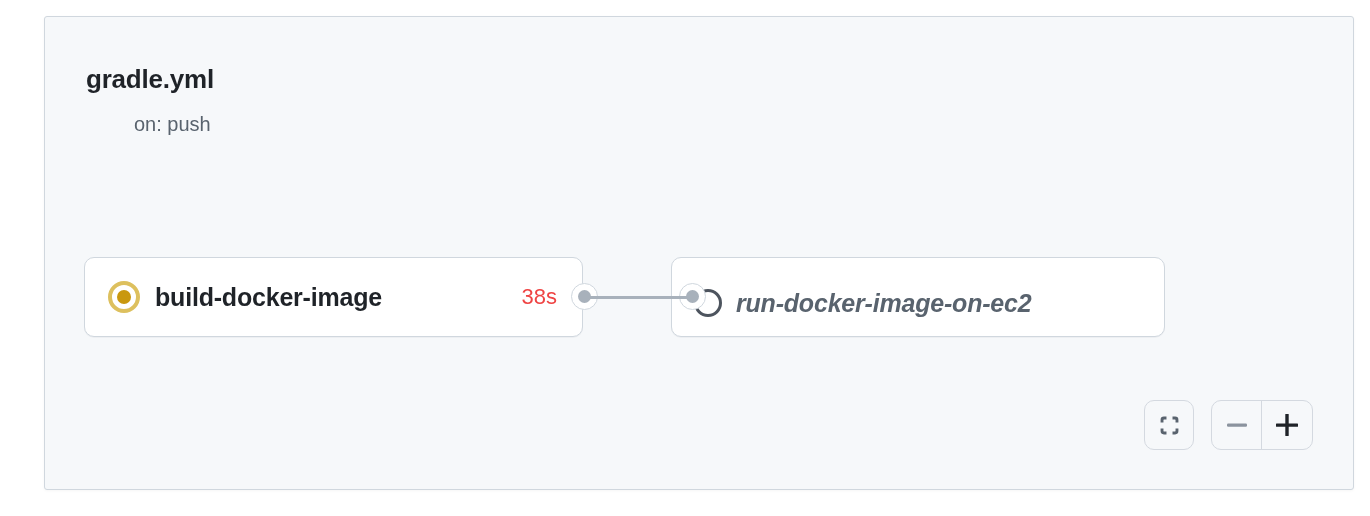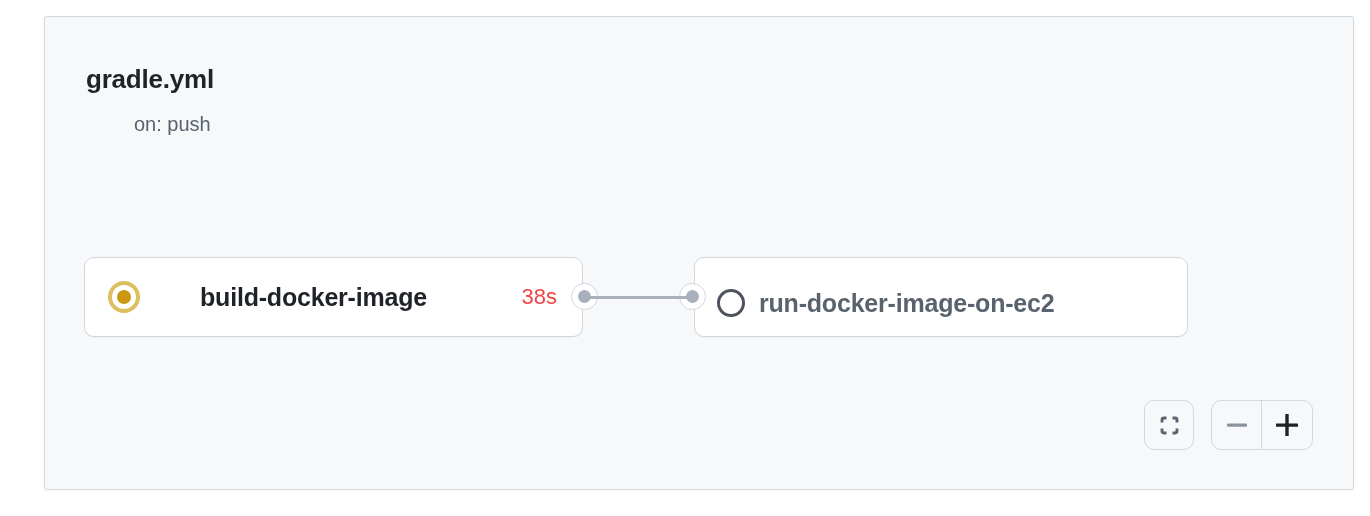--- a/index.html
+++ b/index.html
@@ -30,22 +30,22 @@
   }
   .node {
     position: absolute; top: 240px; height: 80px;
     background: #ffffff;
     border: 1px solid #d0d7de;
     border-radius: 10px;
     display: flex; align-items: center;
     box-shadow: 0 1px 0 rgba(31,35,40,0.04);
     cursor: pointer;
   }
-  .node-1 { left: 39px;  width: 499px; padding: 0 25px 0 23px; gap: 45px; }
-  .node-2 { left: 649px; width: 494px; padding: 12px 20px 0 22px; }
+  .node-1 { left: 39px;  width: 499px; padding: 0 25px 0 23px; }
+  .node-2 { left: 626px; width: 494px; padding: 12px 20px 0 22px; font-style: italic; }
   .status-in-progress {
     flex: none; width: 32px; height: 32px;
     border: 4px solid #ddc05e; border-radius: 50%;
     display: flex; align-items: center; justify-content: center;
   }
   .status-in-progress .core {
     width: 14px; height: 14px; border-radius: 50%;
     background: #c9980f;
   }
   .status-queued {

